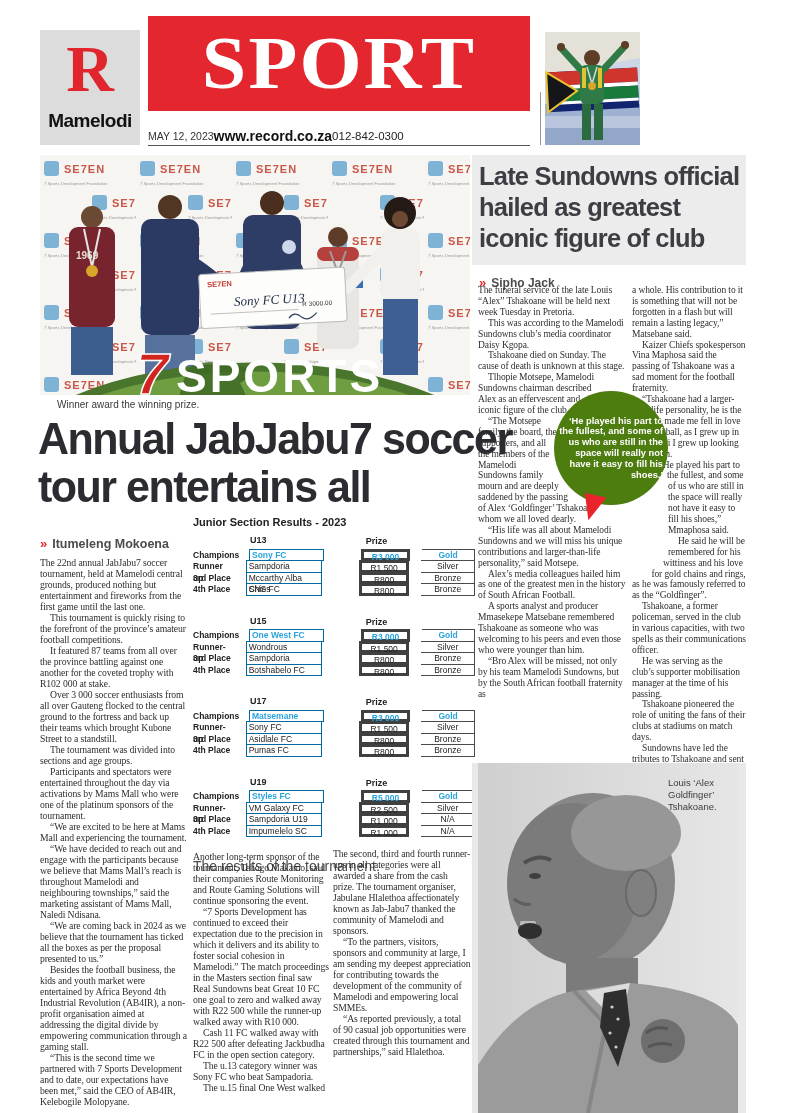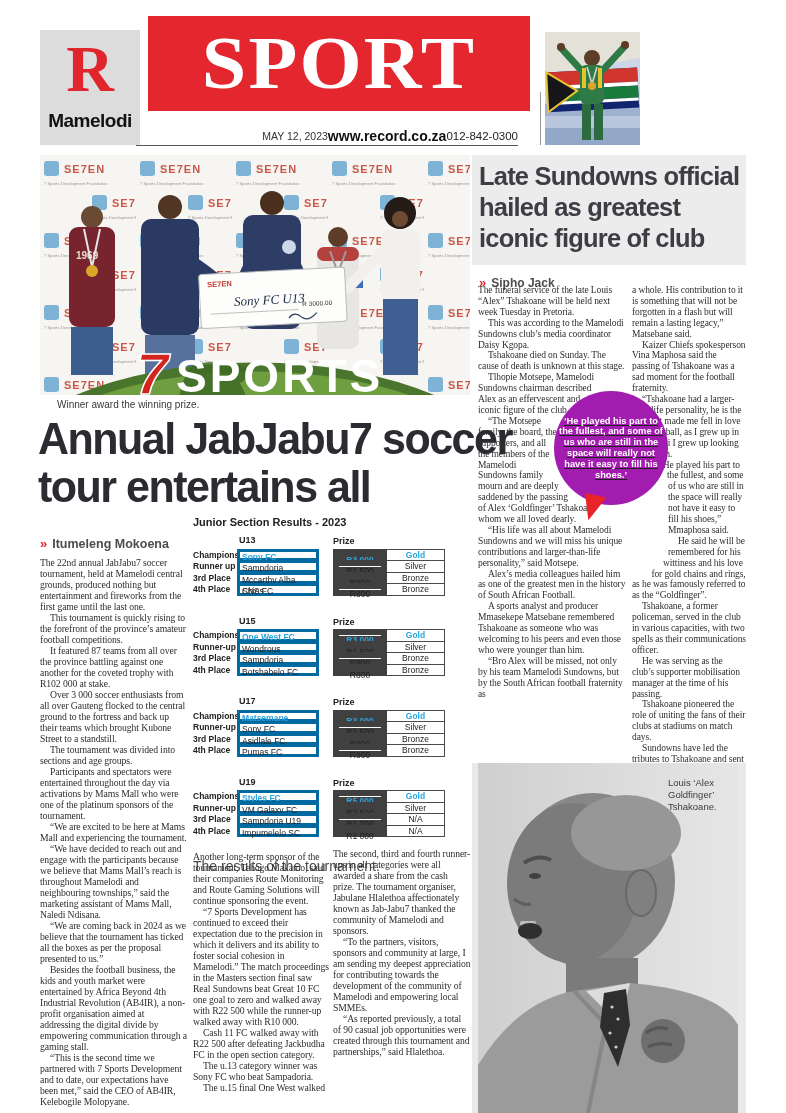--- a/index.html
+++ b/index.html
@@ -7,22 +7,22 @@
         font-family:"Liberation Sans",sans-serif;color:#222;}
 
   
   .logo-box{position:absolute;left:40px;top:30px;width:100px;height:115px;background:#dcdcdc;text-align:center;}
   .logo-r{font-family:"Liberation Serif",serif;font-weight:bold;font-size:66px;line-height:78px;color:#e0262c;}
   .logo-region{font-size:19px;font-weight:bold;color:#111;letter-spacing:-0.5px;margin-top:2px;}
   .sport-banner{position:absolute;left:148px;top:16px;width:382px;height:95px;background:#e4272e;
       display:flex;align-items:center;justify-content:center;}
   .sport-banner span{font-family:"Liberation Serif",serif;font-weight:bold;font-size:74px;color:#fff;
       letter-spacing:2px;transform:scaleX(1.08);}
-  .date-bar{position:absolute;left:136px;top:126px;width:382px;height:19px;border-bottom:1.5px solid #555;
-      display:flex;align-items:center;justify-content:flex-end;}
+  .date-bar{position:absolute;left:148px;top:126px;width:382px;height:19px;border-bottom:1.5px solid #555;
+      display:flex;align-items:center;justify-content:flex-start;}
   .date-bar .date{font-size:10.5px;color:#333;}
   .date-bar .site{font-size:14px;font-weight:bold;color:#111;}
   .date-bar .phone{font-size:11.5px;color:#222;}
   .header-vline{position:absolute;left:540px;top:92px;width:1px;height:53px;background:#999;}
   .athlete-photo{position:absolute;left:545px;top:32px;width:95px;height:113px;overflow:hidden;}
   .badge{position:absolute;left:641px;top:84px;}
   .badge-line{display:table;background:#e4272e;color:#fff;font-weight:bold;font-size:13px;line-height:15px;
       padding:1px 6px 2px 5px;margin-bottom:1px;}
 
   
@@ -42,25 +42,25 @@
   .col p{margin:0;}
   .col p + p{text-indent:10px;}
   .col-left{left:40px;top:557px;width:147px;}
   .col-mid{left:193px;top:851px;width:136px;}
   .col-mid2{left:333px;top:848px;width:138px;}
 
   
   .results{position:absolute;left:193px;top:516px;width:282px;}
   .results-title{font-size:11px;font-weight:bold;color:#222;margin-bottom:8px;}
   .tgroup{margin-bottom:21px;}
-  .trow{display:flex;font-size:8.5px;line-height:11.5px;height:11.5px;color:#222;}
+  .trow{display:flex;font-size:8.5px;line-height:11.5px;height:11.5px;color:#222;gap:12px;}
   .c-pos{width:44px;font-weight:bold;}
-  .c-team{width:82px;border:3px solid #0369a1;margin-top:-1px;padding:0 2px;box-sizing:border-box;}
+  .c-team{width:82px;border:1px solid #0369a1;margin-top:-1px;padding:0 2px;box-sizing:border-box;}
   .c-gap{width:14px;}
-  .c-amount{width:54px;border:6px solid #404040;margin-top:-1px;text-align:center;box-sizing:border-box;}
+  .c-amount{width:54px;border:3px solid #404040;margin-top:-1px;text-align:center;box-sizing:border-box;}
   .c-medal{width:58px;border:1px solid #4a4a4a;border-left:none;margin-top:-1px;text-align:center;box-sizing:border-box;}
   .thead > div{border:none !important;font-weight:bold;font-size:9px;}
   .thead{margin-bottom:2px;}
   .c-amount2{width:112px;font-weight:bold;}
   .hl{color:#2aa3de;font-weight:bold;}
   .results-footer{font-size:14px;color:#4a4a4a;margin-top:8px;}
 
   
   .side-panel{position:absolute;left:472px;top:155px;width:274px;height:1110px;}
   .side-head-bg{position:absolute;left:0;top:0;width:274px;height:110px;background:#ececec;padding-top:6px;box-sizing:border-box;}
@@ -73,22 +73,22 @@
   .side-col p{margin:0;}
   .side-col p + p{text-indent:10px;}
   .side-col1{left:6px;width:150px;}
   .side-col2{left:160px;width:114px;}
   .wrapblock{position:relative;}
   .wrapblock p:first-child{text-indent:0;}
   .spacer-r{float:right;width:74px;height:114px;shape-outside:ellipse(72px 58px at 100% 50%);}
   .spacer-l{float:left;width:36px;height:114px;shape-outside:ellipse(44px 58px at 0% 50%);}
 
   .quote-bubble{position:absolute;left:82px;top:236px;width:114px;height:114px;z-index:3;}
-  .quote-circle{width:114px;height:114px;border-radius:50%;background:#a21caf;display:flex;align-items:center;
-      justify-content:center;text-align:center;text-decoration:underline;}
+  .quote-circle{width:114px;height:114px;border-radius:50%;background:#4d7c0f;display:flex;align-items:center;
+      justify-content:center;text-align:right;}
   .quote-text{font-size:9.3px;line-height:10.8px;font-weight:bold;color:#fff;width:104px;}
   .bubble-tail{position:absolute;left:28px;top:104px;width:0;height:0;
       border-left:9px solid transparent;border-right:13px solid transparent;border-top:26px solid #e8232a;
       transform:rotate(12deg);}
 
   .side-photo-block{position:absolute;left:0;top:608px;width:274px;height:350px;background:#e9e9e9;z-index:2;}
   .portrait{position:absolute;left:6px;top:0;width:260px;height:350px;}
   .photo-caption{position:absolute;left:196px;top:14px;width:70px;font-size:9.5px;line-height:12px;color:#3c3c3c;}
 </style>
 </head>

